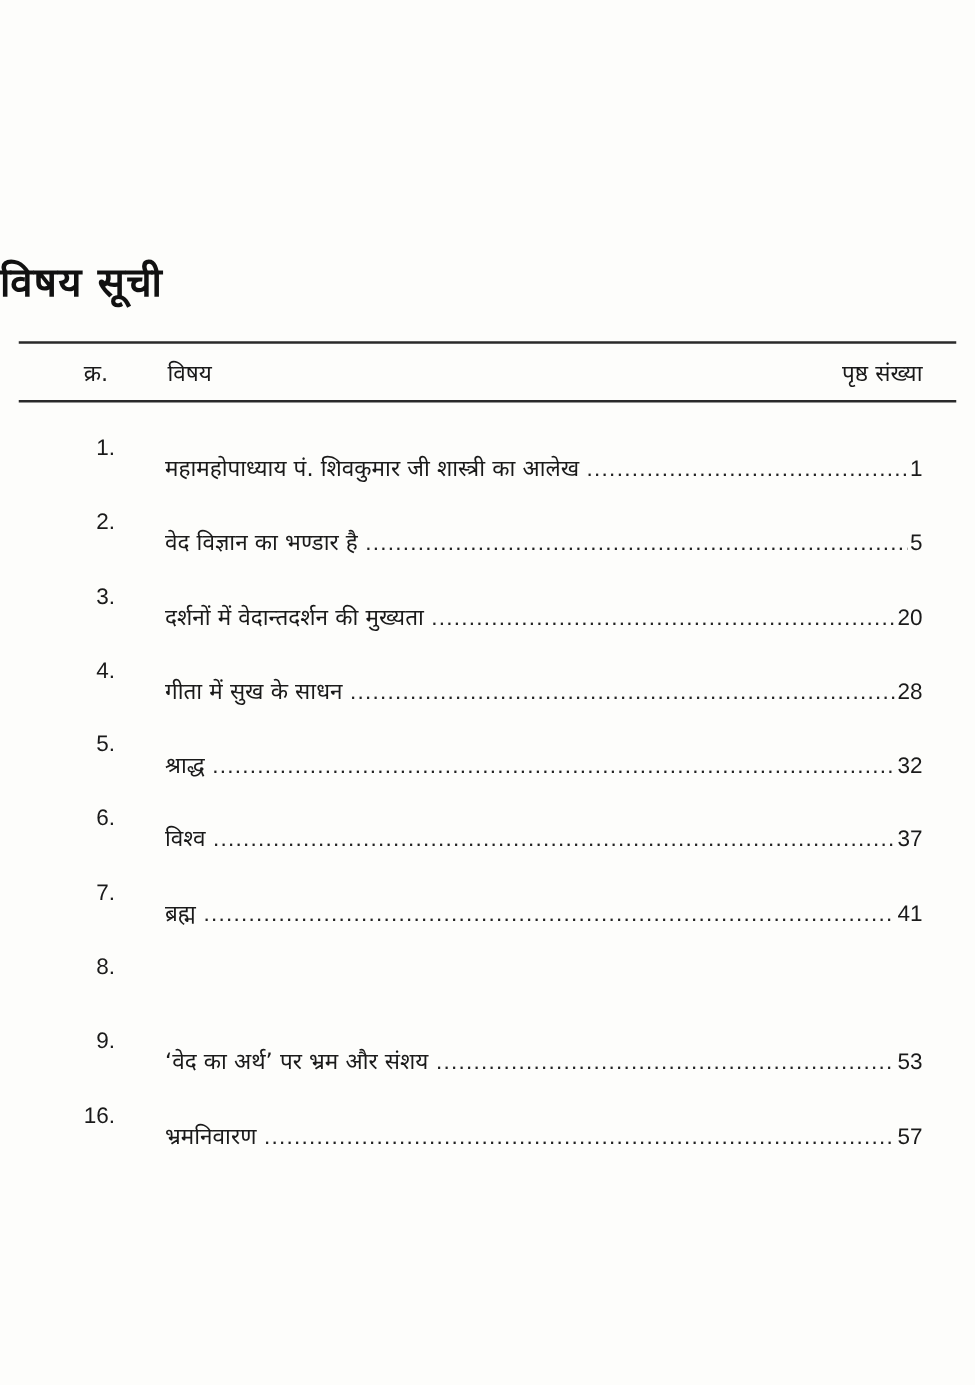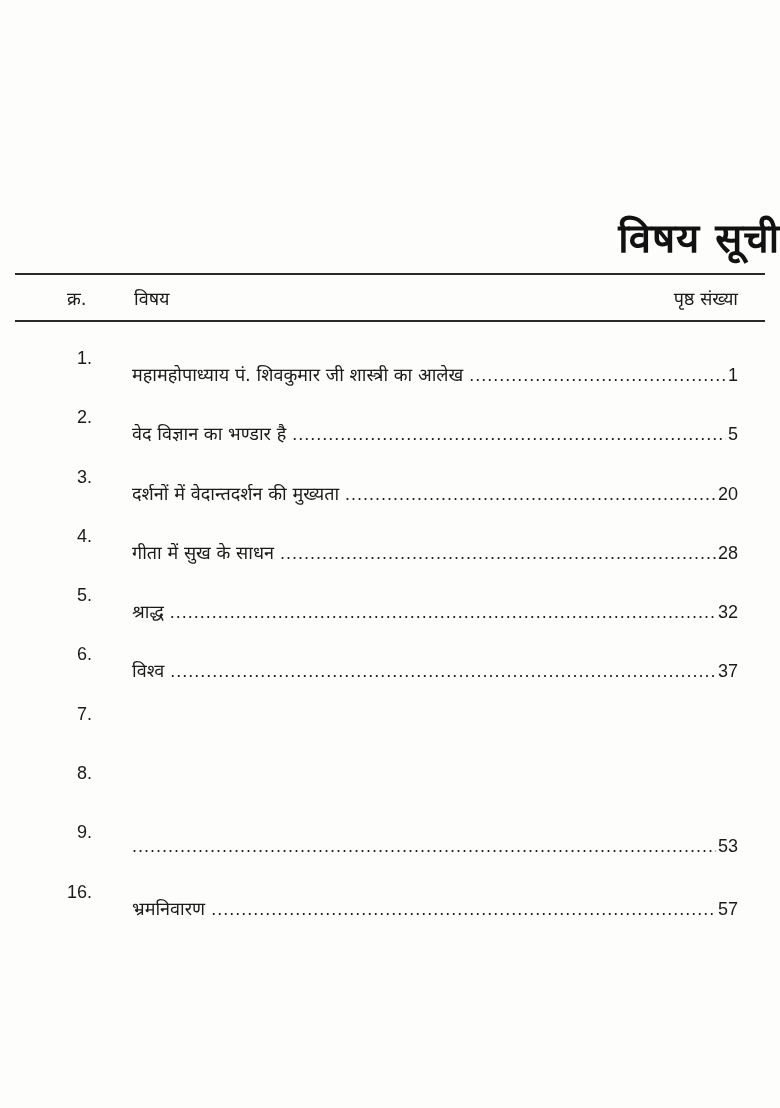--- a/index.html
+++ b/index.html
@@ -7,22 +7,22 @@
       width: 780px; height: 1108px;
       background: #fdfdfb;
       color: #1a1a1a;
       font-family: "DejaVu Sans", "Liberation Sans", sans-serif;
       position: relative;
       overflow: hidden;
     }
     .title {
       position: absolute;
       left: 0; right: 0; top: 182px;
-      text-align: right;
-      font-size: 40px;
+      text-align: left;
+      font-size: 32px;
       font-weight: bold;
       letter-spacing: 1px;
       color: #111;
     }
     .rule {
       position: absolute;
       left: 15px; right: 15px;
       height: 2px;
       background: #2a2a2a;
     }
@@ -137,27 +137,33 @@
   <li class="toc-row">
     <span class="toc-num">6.</span>
     <div class="toc-line">
       <span class="toc-title">विश्व</span>
       <span class="toc-leader"></span>
       <span class="toc-page">37</span>
     </div>
   </li>
   <li class="toc-row">
     <span class="toc-num">7.</span>
+    <div class="toc-line">
+      <span class="toc-title">ब्रह्म</span>
+      <span class="toc-leader"></span>
+      <span class="toc-page">41</span>
+    </div>
   </li>
   <li class="toc-row">
     <span class="toc-num">8.</span>
   </li>
   <li class="toc-row">
     <span class="toc-num">9.</span>
     <div class="toc-line">
+      <span class="toc-title">‘वेद का अर्थ’ पर भ्रम और संशय</span>
       <span class="toc-leader"></span>
       <span class="toc-page">53</span>
     </div>
   </li>
   <li class="toc-row">
     <span class="toc-num">16.</span>
     <div class="toc-line">
       <span class="toc-title">भ्रमनिवारण</span>
       <span class="toc-leader"></span>
       <span class="toc-page">57</span>

